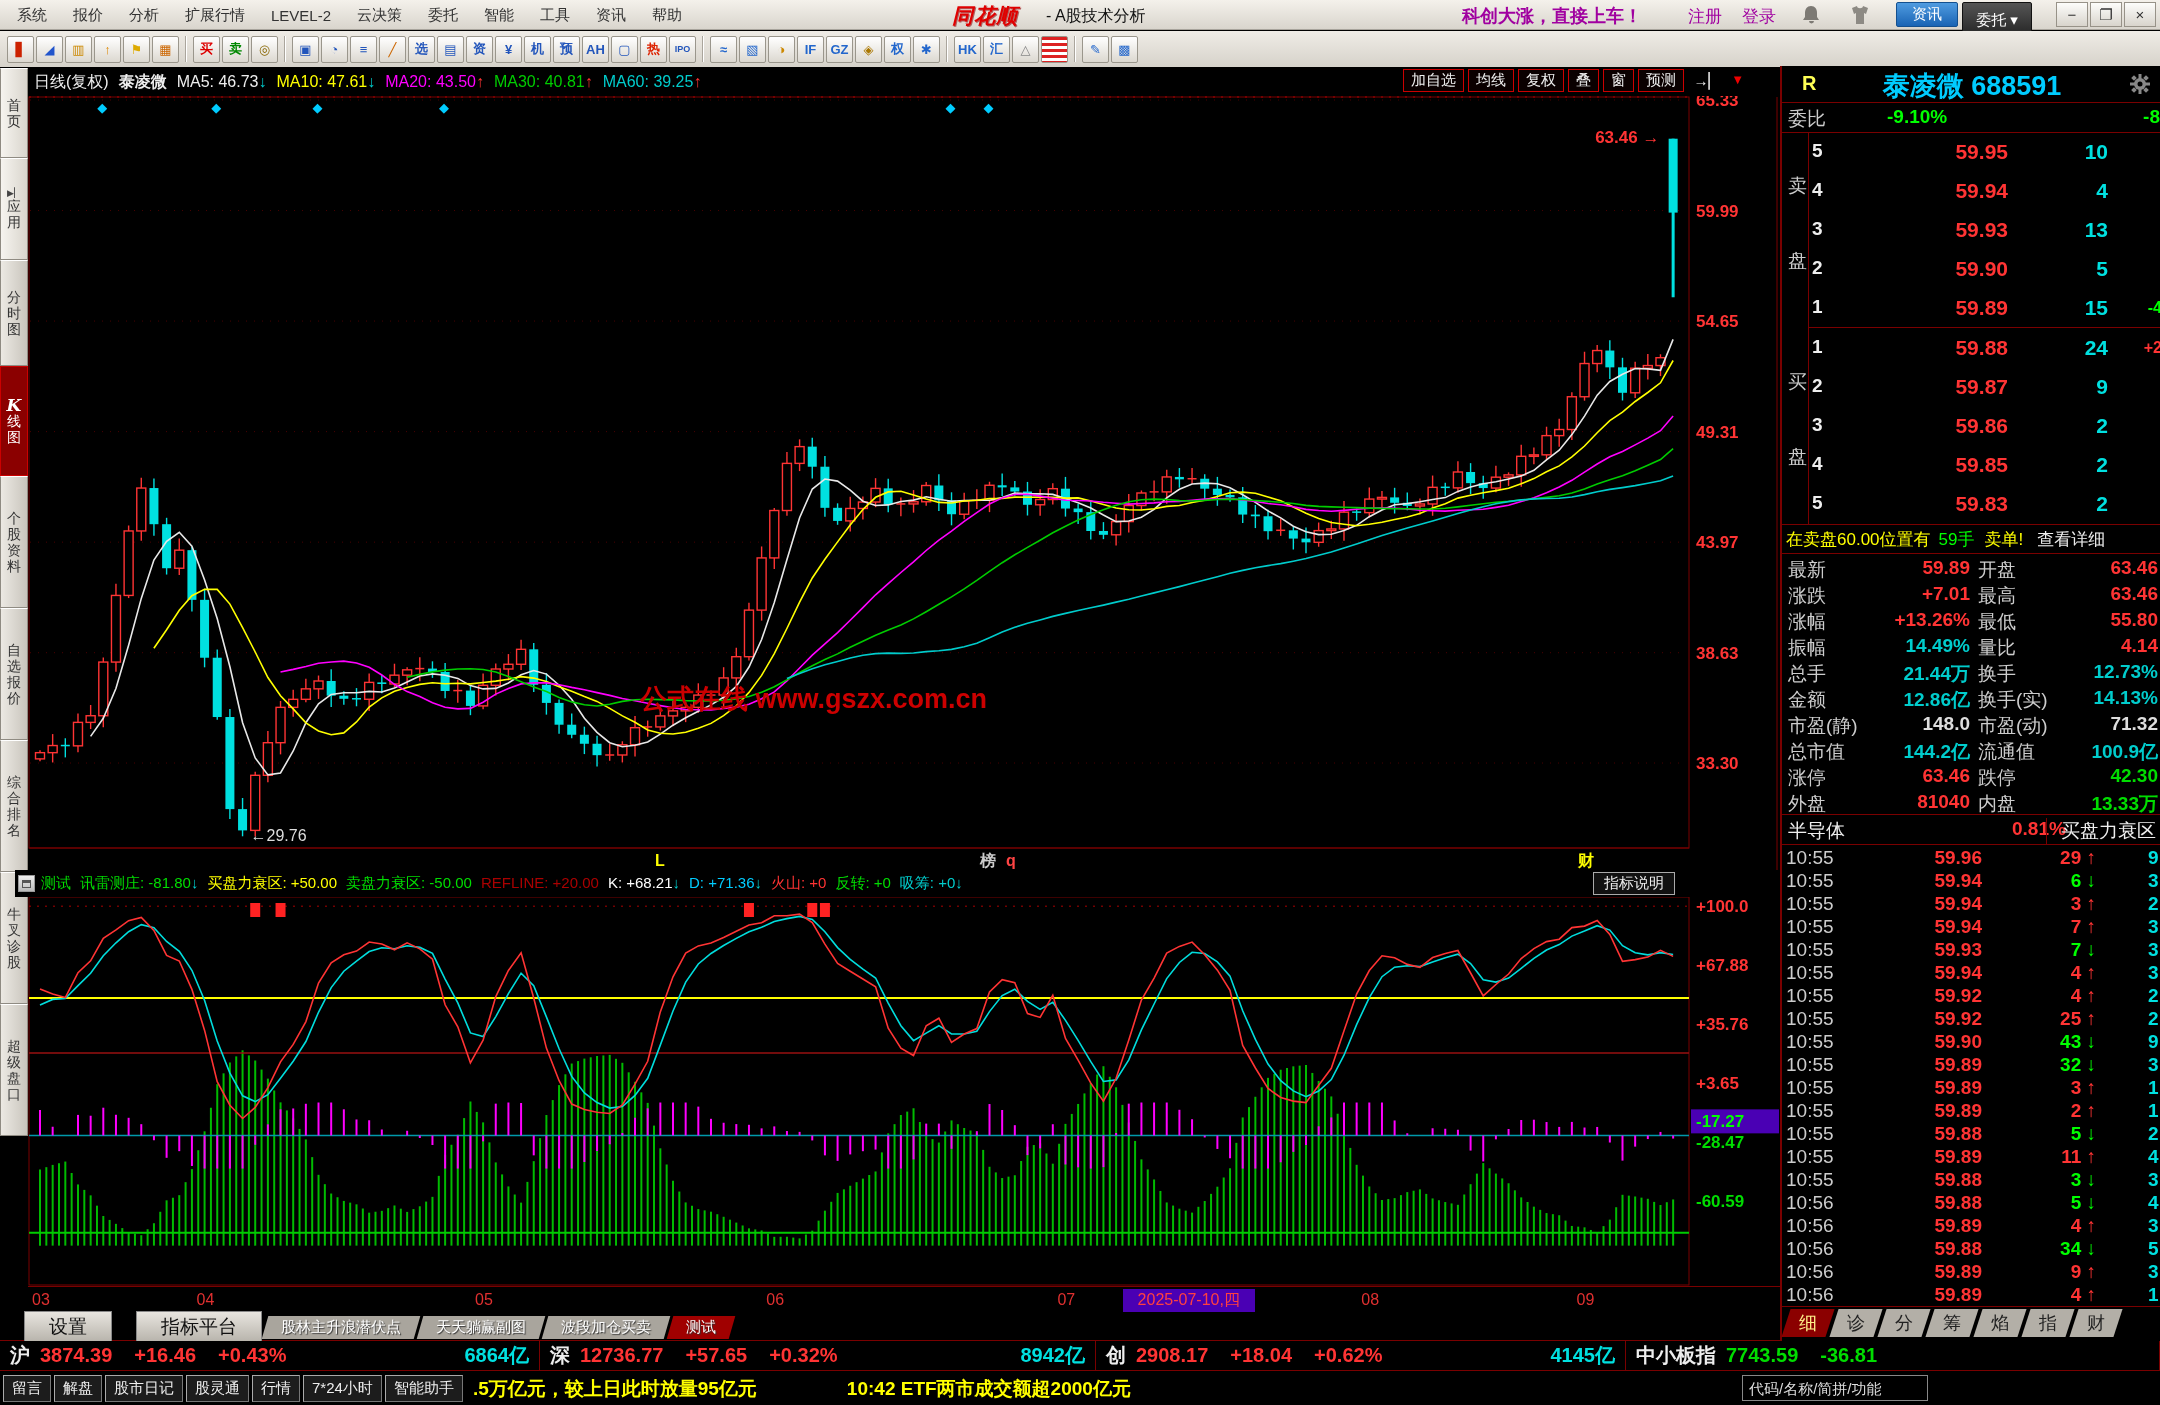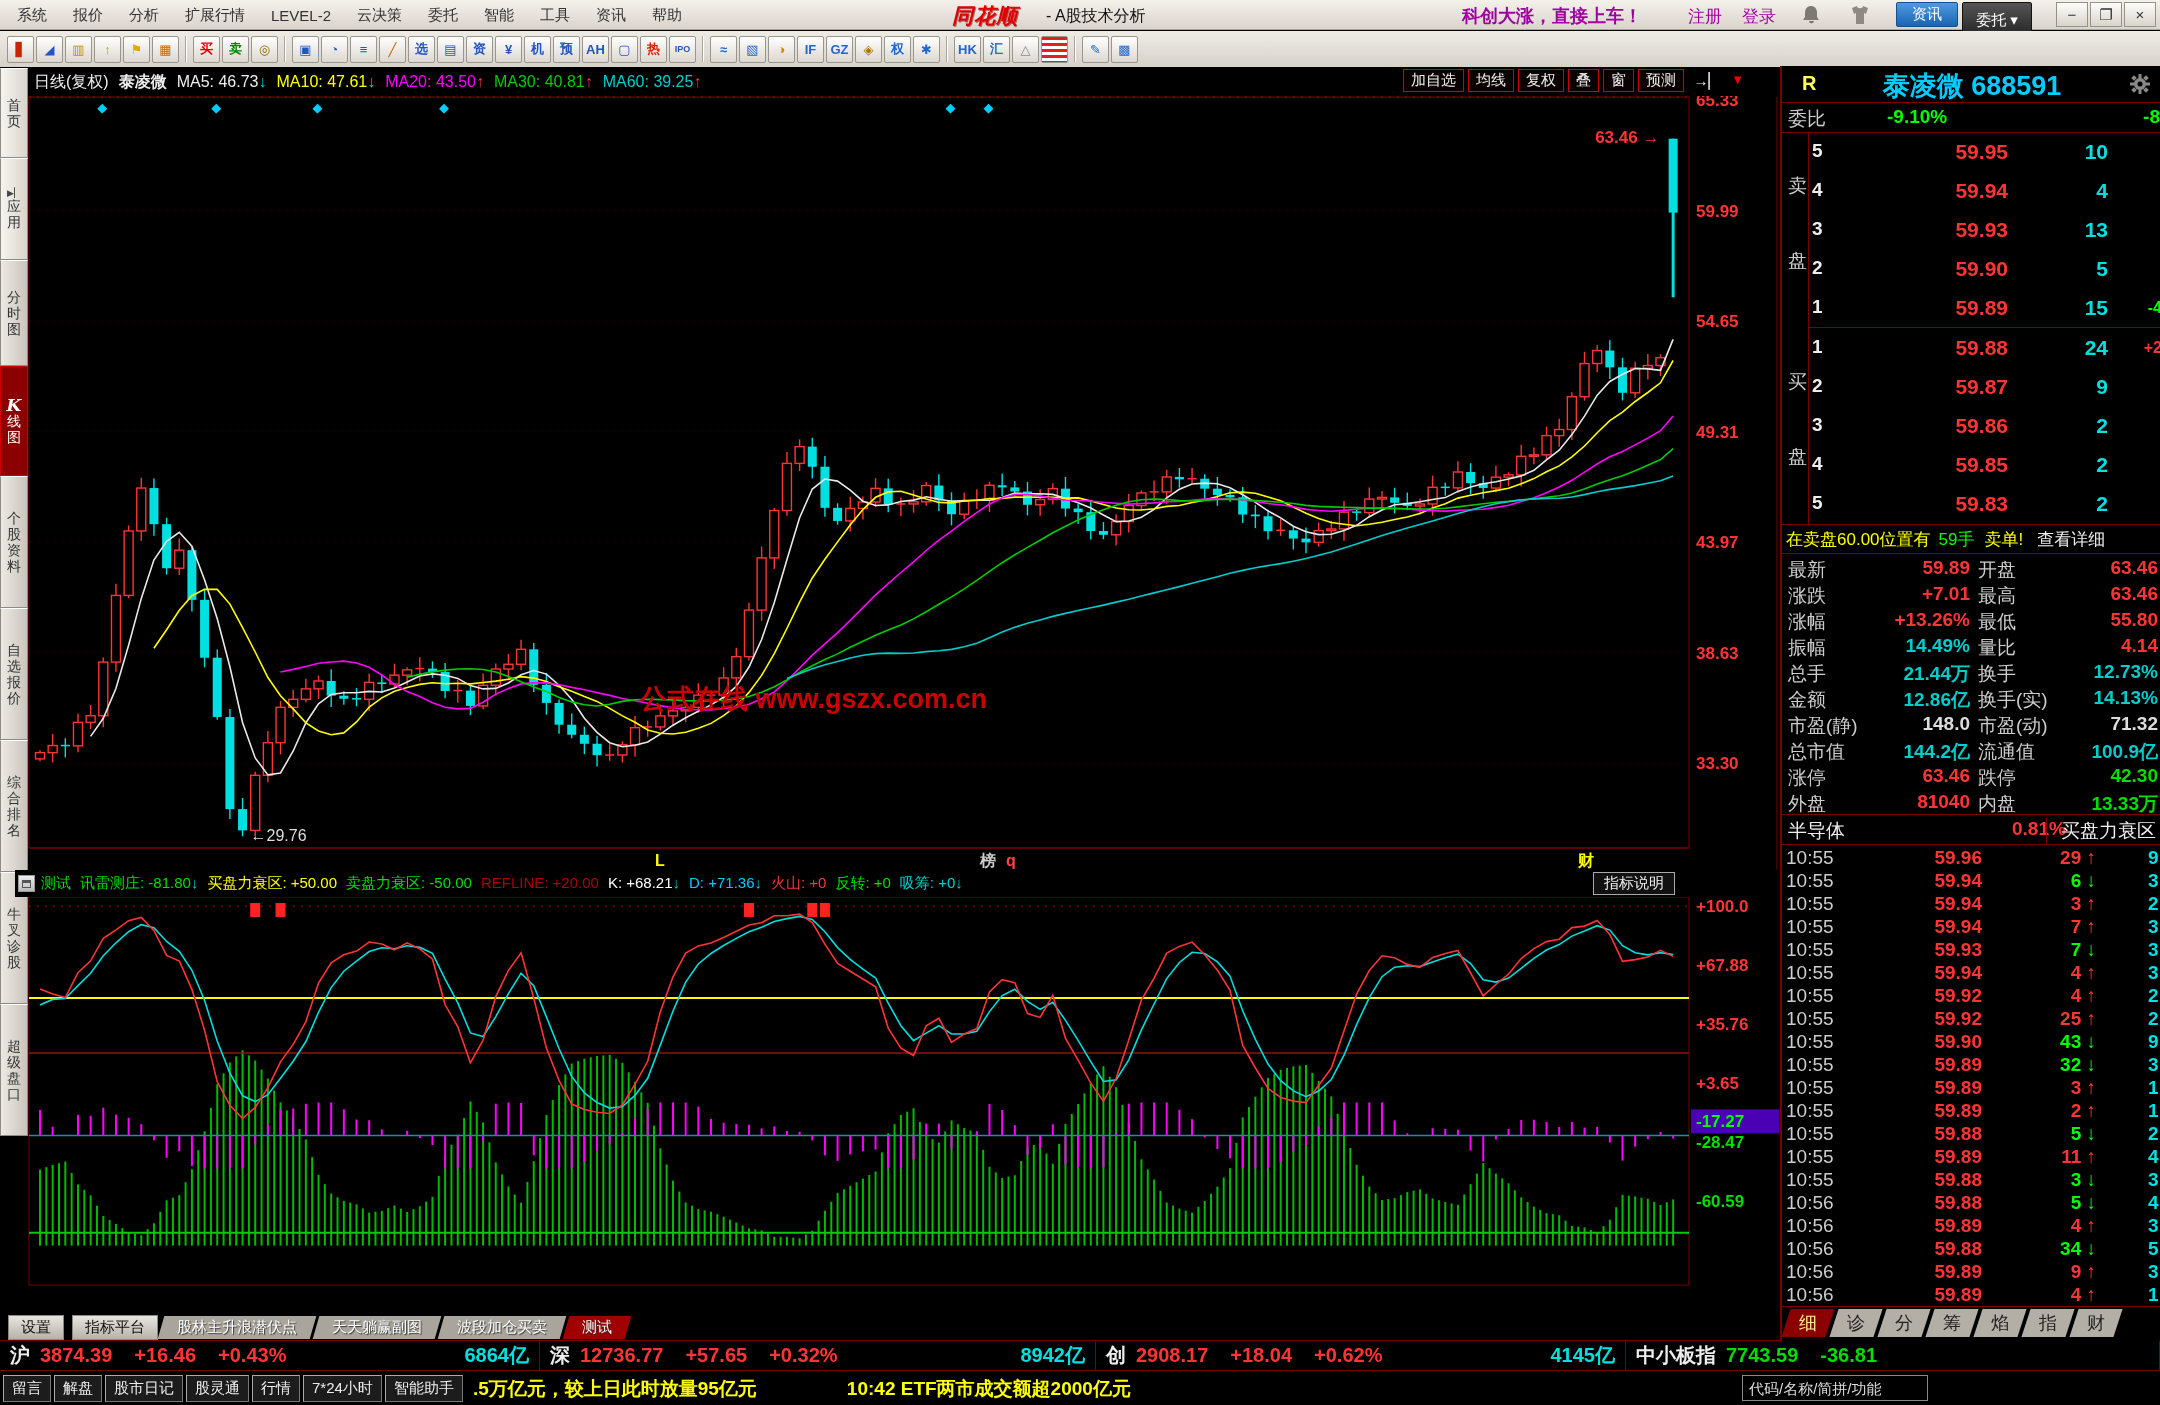--- a/index.html
+++ b/index.html
@@ -52,21 +52,21 @@
 #ind-help{position:absolute;right:92px;top:2px;border:1px solid #aaa;color:#eee;font-size:15px;padding:1px 10px;background:#111}
 #ind-svg{position:absolute;left:28px;top:897px}
 
 
 #date-axis{position:absolute;left:28px;top:1286px;width:1752px;height:28px;background:#000;border-top:1px solid #7a0000}
 .d-tick{position:absolute;top:4px;font-size:16px;color:#e03030}
 #date-hl{position:absolute;top:2px;height:23px;background:#4a00b4;color:#ff4040;font-size:16px;display:flex;align-items:center;justify-content:center}
 
 
 #bottom-tabs{position:absolute;left:0;top:1314px;width:1780px;height:27px;background:#000;display:flex;align-items:center;border-bottom:1px solid #7a0000}
-.b-btn{margin-left:8px;padding:2px 12px;background:linear-gradient(#e8e5df,#b7b3ab);border:1px solid #888;color:#111;font-size:15px}
+.b-btn{margin-left:24px;padding:2px 24px;background:linear-gradient(#e8e5df,#b7b3ab);border:1px solid #888;color:#111;font-size:19px}
 .b-tab{margin-left:3px;padding:2px 16px;background:#a9a59d;color:#fff;font-size:15px;transform:skewX(-16deg);text-shadow:1px 1px 1px #333}
 .b-tab span{display:inline-block;transform:skewX(16deg)}
 .b-tab.selected{background:#a00000}
 
 
 #index-bar{position:absolute;left:0;top:1341px;width:2160px;height:30px;background:#000;border-bottom:1px solid #7a0000;display:flex}
 .ix-seg{display:flex;align-items:center;border-right:1px solid #7a0000;height:100%;font-size:20px;font-weight:bold;white-space:nowrap}
 .ix-name{color:#eee;margin:0 10px}
 .ix-v{margin-right:22px}
 .ix-amt{color:#00e0e0;margin-right:10px}
@@ -973,20 +973,30 @@
       <text x="1668" y="15.174528301886792" fill="#ff3434" font-size="17" font-weight="bold">+100.0</text>
       <text x="1668" y="74.11169811320755" fill="#ff3434" font-size="17" font-weight="bold">+67.88</text>
       <text x="1668" y="133.04886792452834" fill="#ff3434" font-size="17" font-weight="bold">+35.76</text>
       <text x="1668" y="191.96768867924524" fill="#ff3434" font-size="17" font-weight="bold">+3.65</text>
       <rect x="1663" y="212.3539150943396" width="88" height="24" fill="#4a00b4"></rect>
       <text x="1668" y="230.3539150943396" fill="#00ff00" font-size="17" font-weight="bold">-17.27</text>
       <text x="1668" y="250.90485849056606" fill="#00dd00" font-size="17" font-weight="bold">-28.47</text>
       <text x="1668" y="309.8420283018868" fill="#00dd00" font-size="17" font-weight="bold">-60.59</text>
     </svg>
 
+  <div id="date-axis">
+      <div class="d-tick" style="left: 4px;">03</div>
+      <div class="d-tick" style="left: 168.58px;">04</div>
+      <div class="d-tick" style="left: 447.1px;">05</div>
+      <div class="d-tick" style="left: 738.28px;">06</div>
+      <div class="d-tick" style="left: 1029.46px;">07</div>
+      <div class="d-tick" style="left: 1333.3px;">08</div>
+      <div class="d-tick" style="left: 1548.52px;">09</div>
+      <div id="date-hl" style="left: 1094.76px; width: 132px;">2025-07-10,四</div>
+    </div>
 
   <div id="bottom-tabs">
       <div class="b-btn">设置</div>
       <div class="b-btn">指标平台</div>
       <div class="b-tab"><span>股林主升浪潜伏点</span></div>
       <div class="b-tab"><span>天天躺赢副图</span></div>
       <div class="b-tab"><span>波段加仓买卖</span></div>
       <div class="b-tab selected"><span>测试</span></div>
     </div>
 

